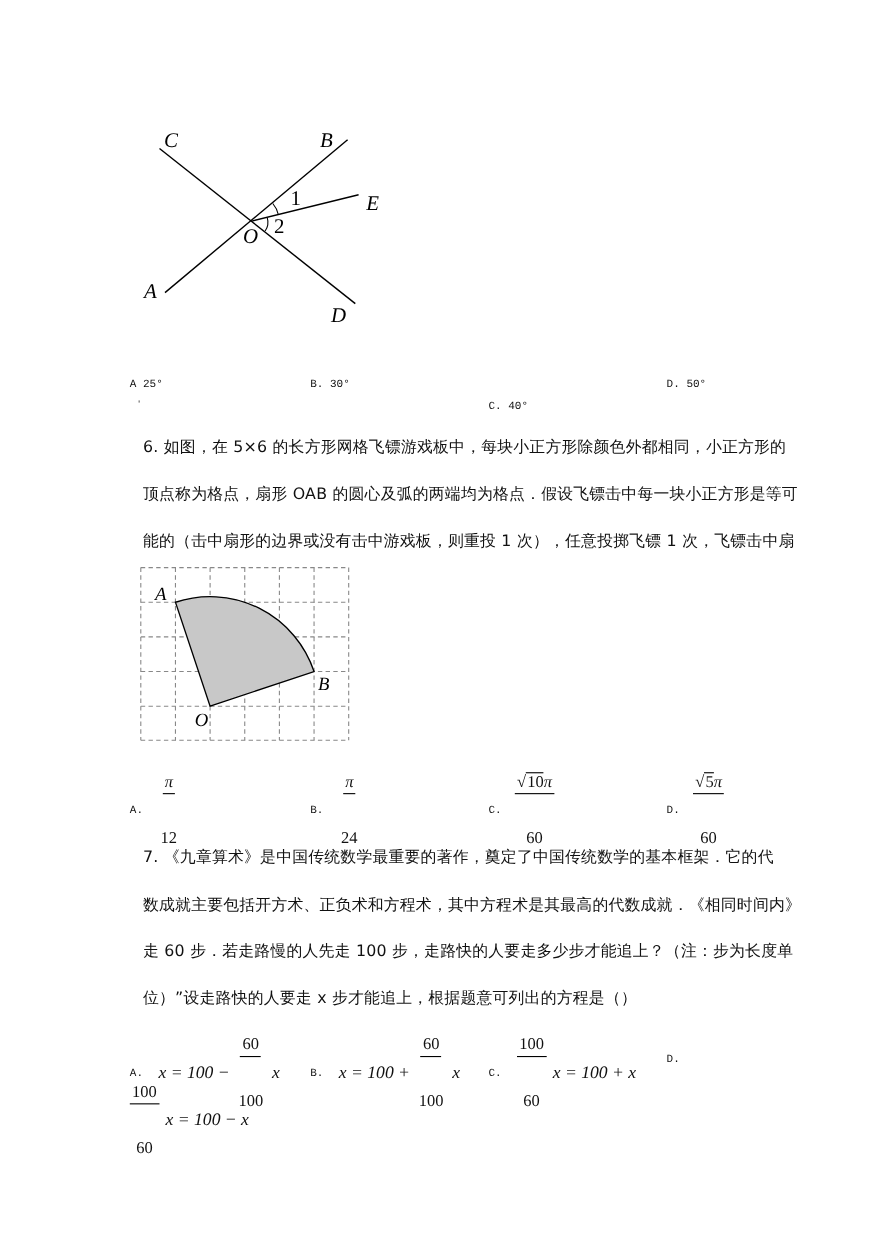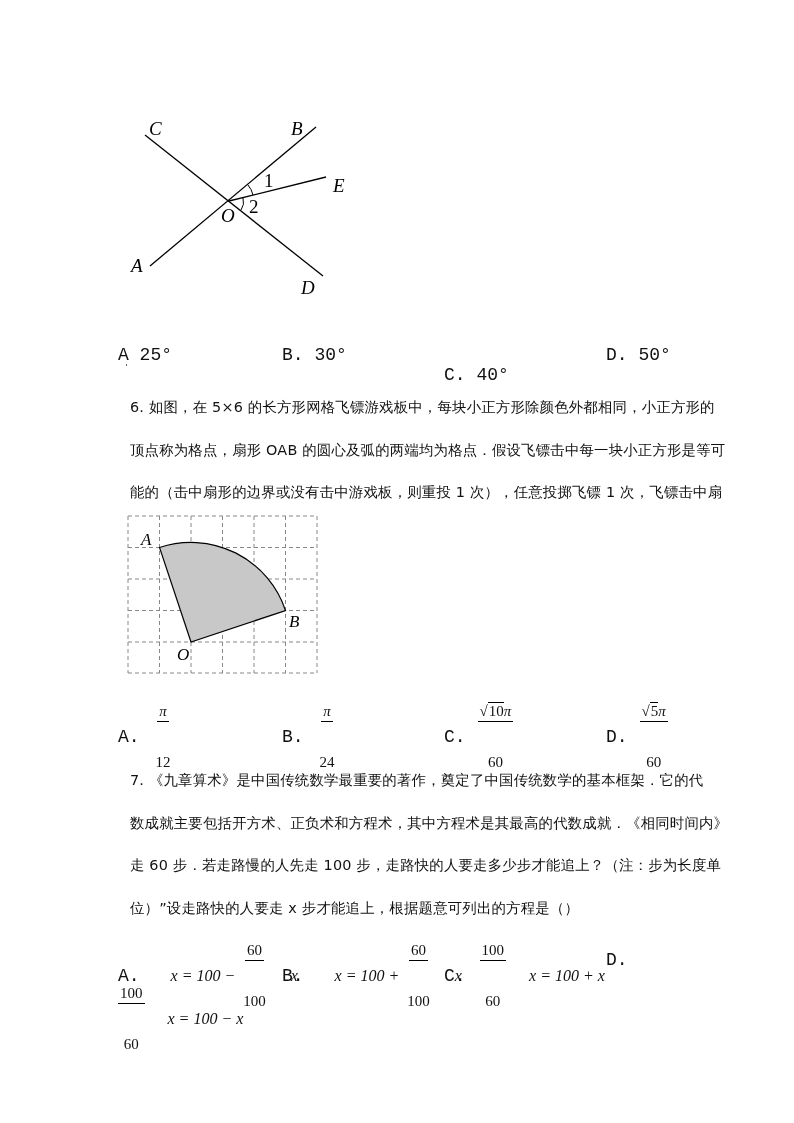--- a/index.html
+++ b/index.html
@@ -1,29 +1,29 @@
 <!DOCTYPE html>
 <html><head>
 <meta charset="utf-8">
 <style>
   html, body { margin: 0; padding: 0; background: #ffffff; }
   body { width: 794px; height: 1123px; position: relative; overflow: hidden;
          font-family: "DejaVu Sans", sans-serif; color: #111; }
   .abs { position: absolute; }
   .fig-label { font-family: "Liberation Serif", serif; font-style: italic; font-size: 19px; color: #000; }
-  .opt { font-family: "Liberation Mono", monospace; font-size: 18px; color: #111; }
+  .opt { font-family: "Liberation Mono", monospace; font-size: 10px; color: #111; }
   .para { font-size: 14.4px; line-height: 30.5px; letter-spacing: 0.2px; color: #111; }
   .para p { margin: 12px; white-space: nowrap; }
   .it { font-family: "Liberation Serif", serif; font-style: italic; }
   .frac { display: inline-flex; flex-direction: column; align-items: center; vertical-align: middle;
           font-family: "Liberation Serif", serif; font-size: 15px; line-height: 17px; }
   .frac .num { padding: 0 2px 1px; border-bottom: 1px solid #000; }
   .frac .den { padding: 1px 2px 0; margin-top: 31px; }
   .math { font-family: "Liberation Serif", serif; font-size: 16px; }
-  .math .v { font-style: italic; margin-left: 17px; }
+  .math .v { font-style: italic; }
   .sqrt { border-top: 1px solid #000; padding-left: 1px; }
 </style>
 </head>
 <body>
 
 <svg class="abs" style="left:110px;top:110px;" width="260" height="200" viewBox="0 0 260 200">
   <line x1="35" y1="25" x2="213" y2="166" stroke="#000" stroke-width="1.3"></line>
   <line x1="40" y1="156" x2="206" y2="17" stroke="#000" stroke-width="1.3"></line>
   <line x1="119" y1="91" x2="216" y2="67" stroke="#000" stroke-width="1.3"></line>
   <path d="M138,75 A24,24 0 0 1 143,85" fill="none" stroke="#000" stroke-width="1"></path>

